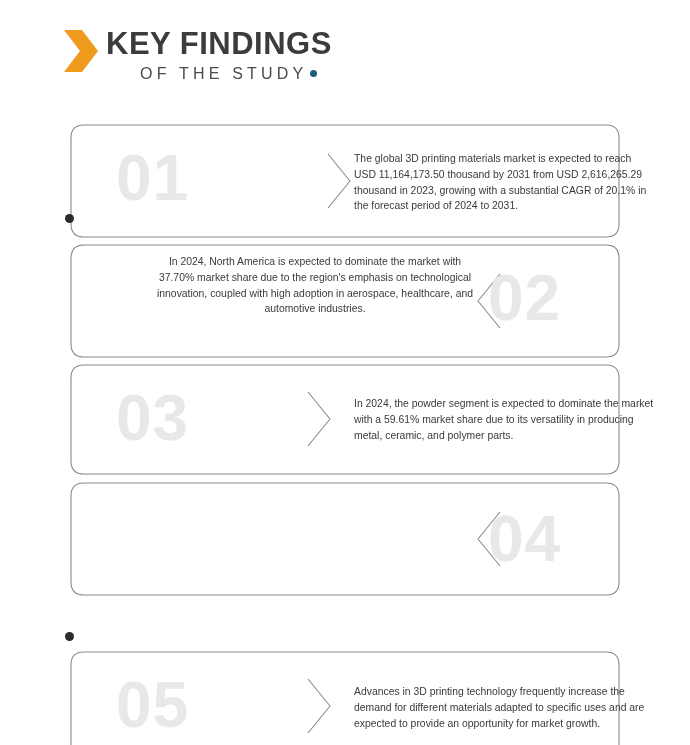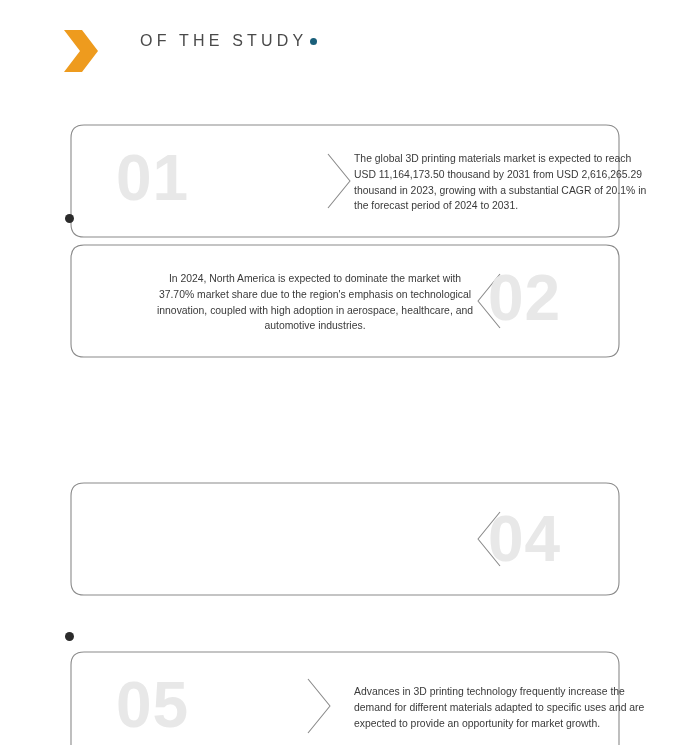--- a/index.html
+++ b/index.html
@@ -111,20 +111,21 @@
   }
 </style>
 </head>
 <body>
 
 <div class="header">
   <svg class="header-arrow" viewBox="0 0 34 42">
     <polygon points="0,0 18,0 34,21 18,42 0,42 16,21" fill="#EE9B1E"></polygon>
   </svg>
   <div class="header-text">
+    <div class="title-main">KEY FINDINGS</div>
     <div class="title-sub-row">
       <div class="title-sub">OF THE STUDY</div>
       <span class="sub-dot"></span>
     </div>
   </div>
 </div>
 
 <div class="rows">
 
   <div class="row" style="top:110px; height:115px;">
@@ -136,23 +137,31 @@
     <div class="txt right" style="top:27px;">The global 3D printing materials market is expected to reach USD 11,164,173.50 thousand by 2031 from USD 2,616,265.29 thousand in 2023, growing with a substantial CAGR of 20.1% in the forecast period of 2024 to 2031.</div>
   </div>
   <div class="dot-marker" style="left:65px; top:200px;"></div>
 
   <div class="row" style="top:230px; height:115px;">
     <svg class="bubble-svg" width="550" height="115" viewBox="0 0 550 115">
       <path d="M 14 1 L 536 1 Q 549 1 549 14 L 549 100 Q 549 113 536 113 L 14 113 Q 1 113 1 100 L 1 14 Q 1 1 14 1 Z
                M 430 30 L 408 57 L 430 84" fill="none" stroke="#8a8a8a" stroke-width="1.1" stroke-linejoin="round"></path>
     </svg>
     <div class="num" style="left:418px; top:22px;">02</div>
-    <div class="txt left" style="top:27px;text-align:center;">In 2024, North America is expected to dominate the market with 37.70% market share due to the region's emphasis on technological innovation, coupled with high adoption in aerospace, healthcare, and automotive industries.</div>
+    <div class="txt left" style="top:10px;text-align:center;">In 2024, North America is expected to dominate the market with 37.70% market share due to the region's emphasis on technological innovation, coupled with high adoption in aerospace, healthcare, and automotive industries.</div>
   </div>
 
+  <div class="row" style="top:350px; height:112px;">
+    <svg class="bubble-svg" width="550" height="112" viewBox="0 0 550 112">
+      <path d="M 14 1 L 536 1 Q 549 1 549 14 L 549 97 Q 549 110 536 110 L 14 110 Q 1 110 1 97 L 1 14 Q 1 1 14 1 Z
+               M 238 28 L 260 55 L 238 82" fill="none" stroke="#8a8a8a" stroke-width="1.1" stroke-linejoin="round"></path>
+    </svg>
+    <div class="num" style="left:46px; top:22px;">03</div>
+    <div class="txt right" style="top:32px;">In 2024, the powder segment is expected to dominate the market with a 59.61% market share due to its versatility in producing metal, ceramic, and polymer parts.</div>
+  </div>
 
   <div class="row" style="top:468px; height:115px;">
     <svg class="bubble-svg" width="550" height="115" viewBox="0 0 550 115">
       <path d="M 14 1 L 536 1 Q 549 1 549 14 L 549 100 Q 549 113 536 113 L 14 113 Q 1 113 1 100 L 1 14 Q 1 1 14 1 Z
                M 430 30 L 408 57 L 430 84" fill="none" stroke="#8a8a8a" stroke-width="1.1" stroke-linejoin="round"></path>
     </svg>
     <div class="num" style="left:418px; top:25px;">04</div>
   </div>
 
   <div class="row" style="top:637px; height:112px;">

